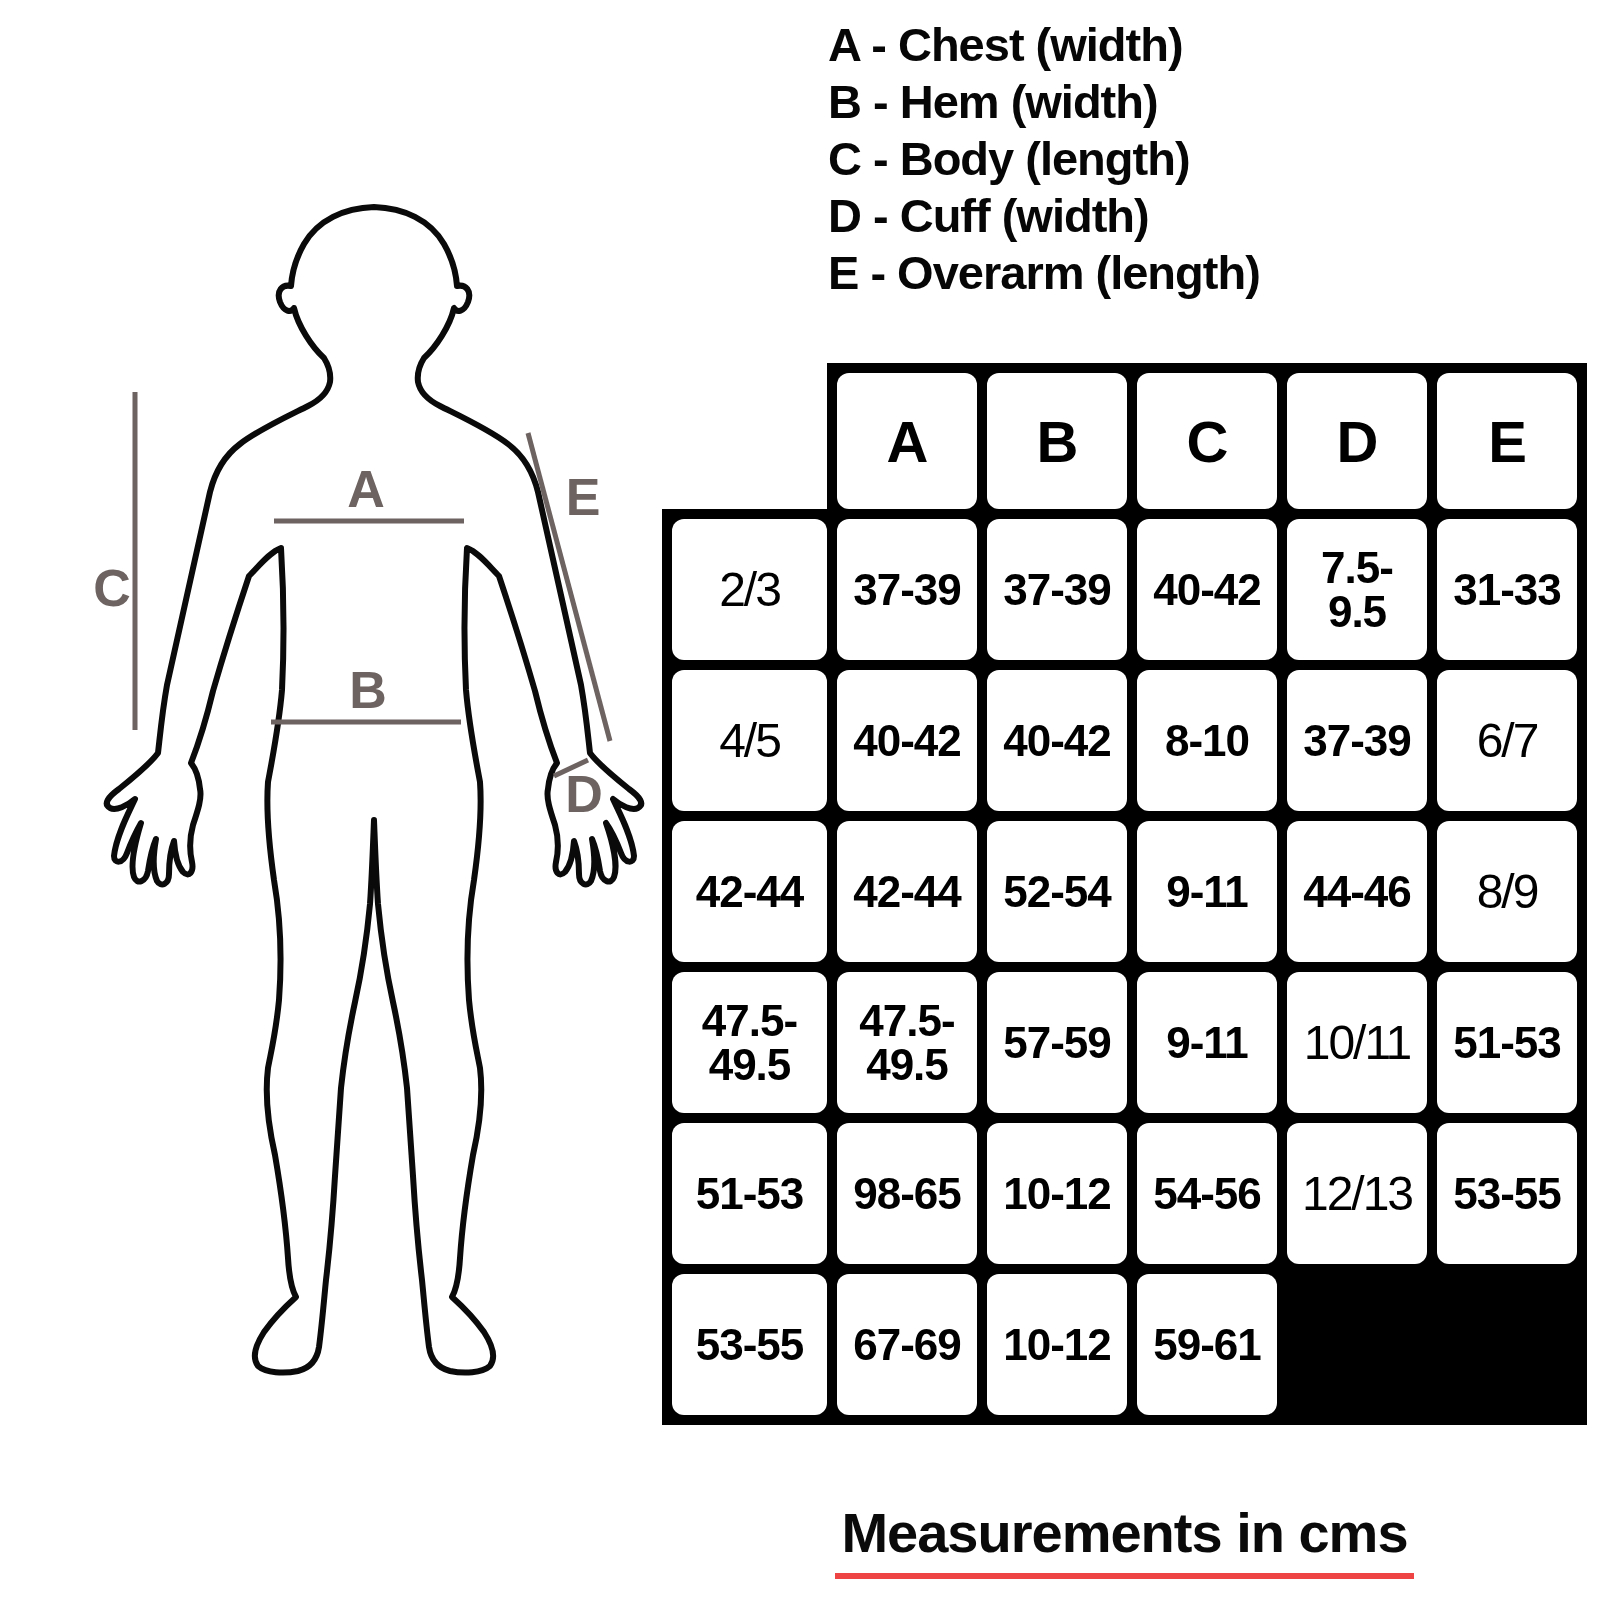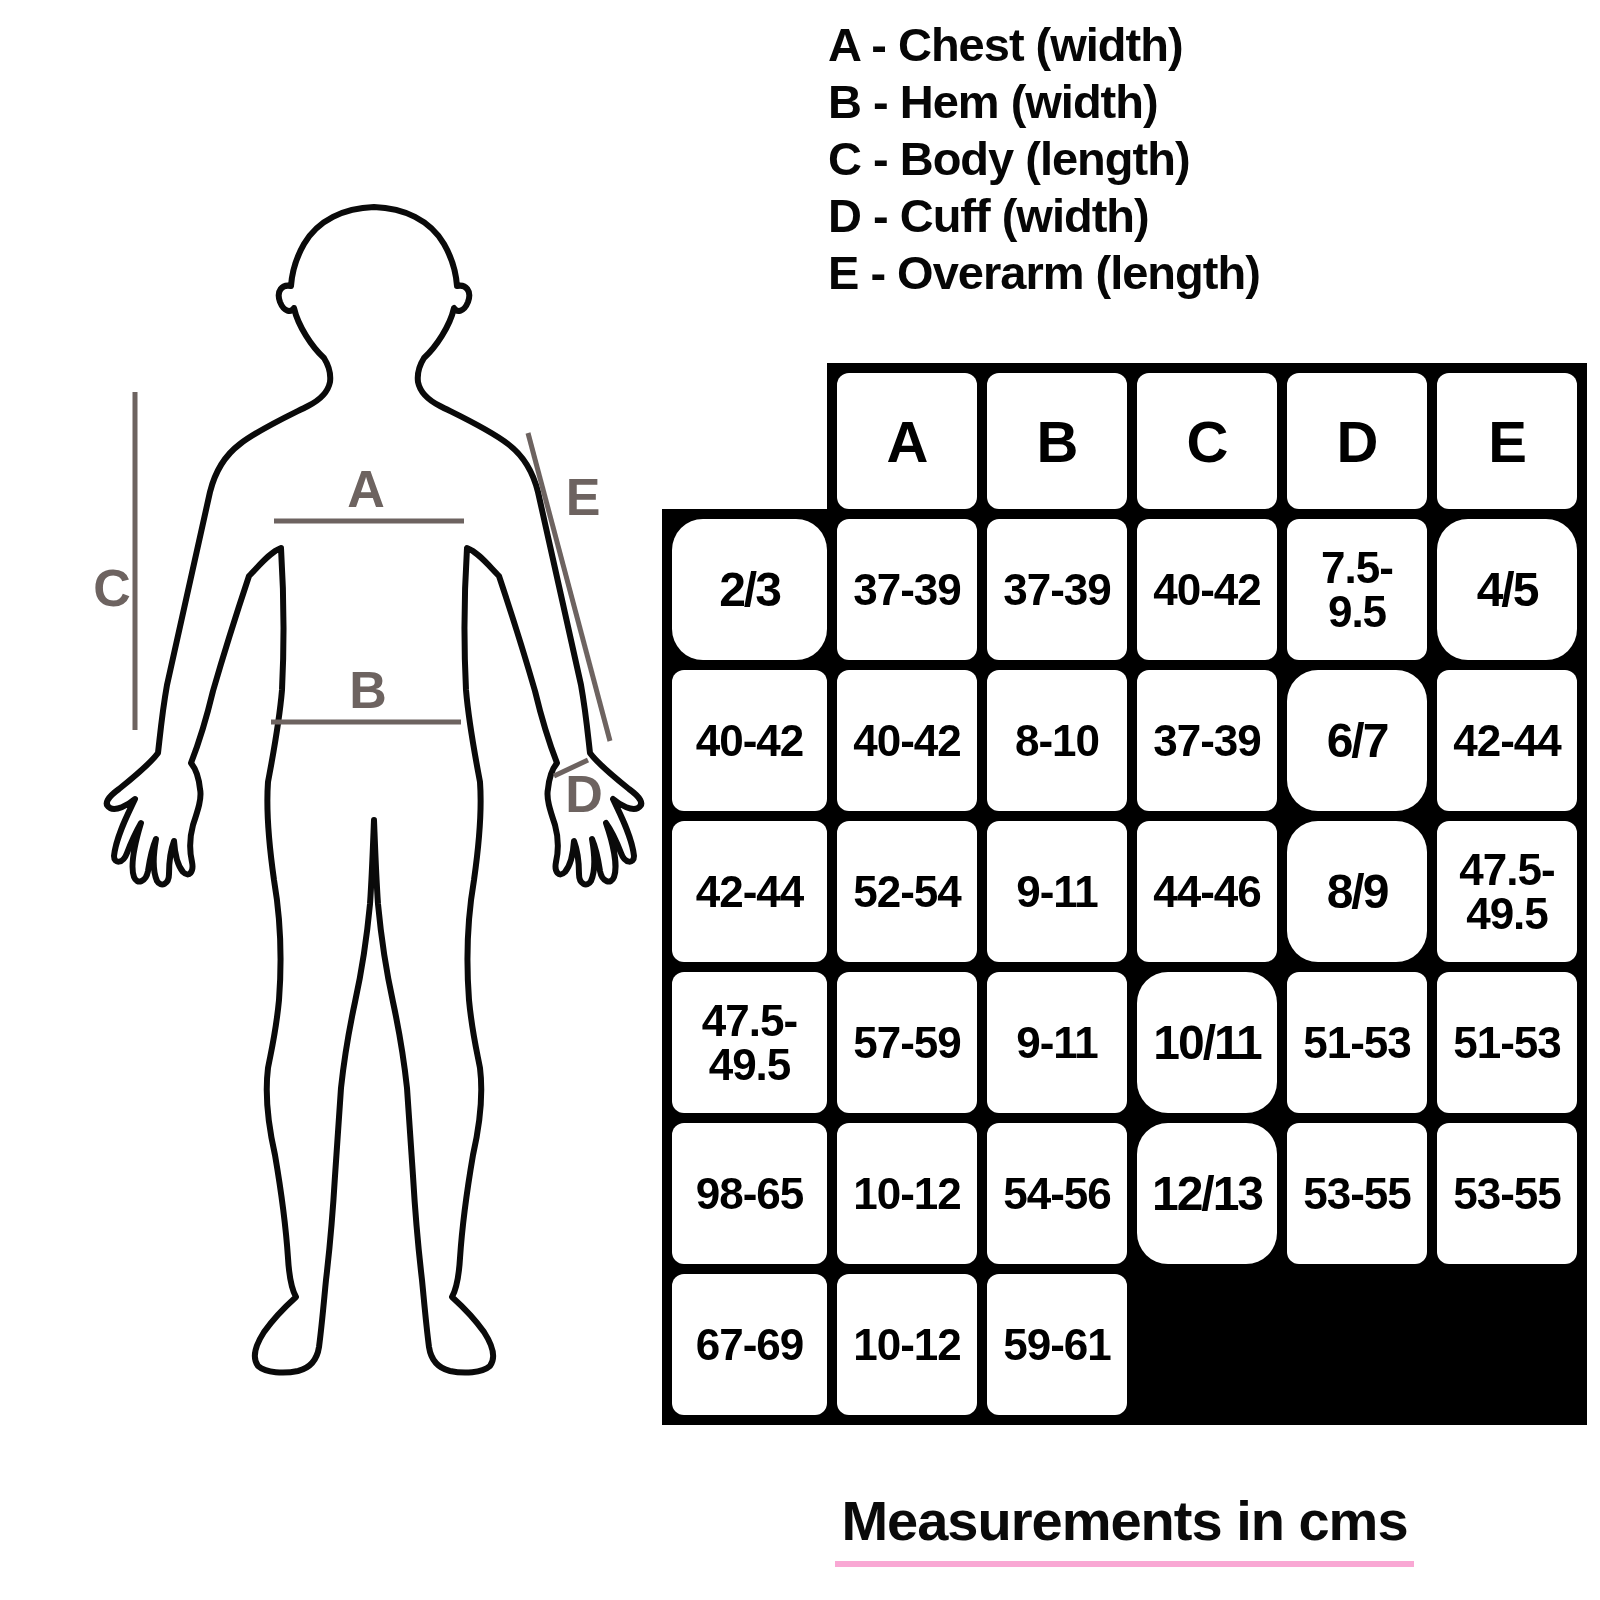--- a/index.html
+++ b/index.html
@@ -69,23 +69,22 @@
   .cell.corner {
     border-radius: 0;
   }
   .cell.colhead {
     font-size: 58px;
     font-weight: bold;
     letter-spacing: -1px;
   }
   .cell.size {
     font-size: 48px;
-    font-weight: bold;
+    font-weight: normal;
     letter-spacing: -2px;
-    border-radius: 31px;
   }
   .cell.val {
     font-size: 44px;
     font-weight: bold;
     letter-spacing: -1px;
     text-align: center;
     white-space: pre-line;
     line-height: 1.0;
   }
   
@@ -102,23 +101,24 @@
     top: 1488px;
     width: 925px;
     text-align: center;
   }
   .caption {
     display: inline-block;
     font-size: 56px;
     font-weight: bold;
     letter-spacing: -1px;
     color: #0a0a0a;
-    border-bottom: 6px solid #f9a8d4;
+    border-bottom: 6px solid #ef4444;
     padding: 0 6px 8px 6px;
     white-space: nowrap;
+    margin-top: 12px;
   }
 </style>
 </head>
 <body>
 
 <div class="stage">
 
   <div class="legend">
     <div class="legend-line">A - Chest (width)</div>
     <div class="legend-line">B - Hem (width)</div>
@@ -206,20 +206,21 @@
     <div class="cell colhead">C</div>
     <div class="cell colhead">D</div>
     <div class="cell colhead">E</div>
 
     <div class="cell size">2/3</div>
     <div class="cell val">37-39</div>
     <div class="cell val">37-39</div>
     <div class="cell val">40-42</div>
     <div class="cell val">7.5-
 9.5</div>
+    <div class="cell val">31-33</div>
 
     <div class="cell size">4/5</div>
     <div class="cell val">40-42</div>
     <div class="cell val">40-42</div>
     <div class="cell val">8-10</div>
     <div class="cell val">37-39</div>
 
     <div class="cell size">6/7</div>
     <div class="cell val">42-44</div>
     <div class="cell val">42-44</div>

